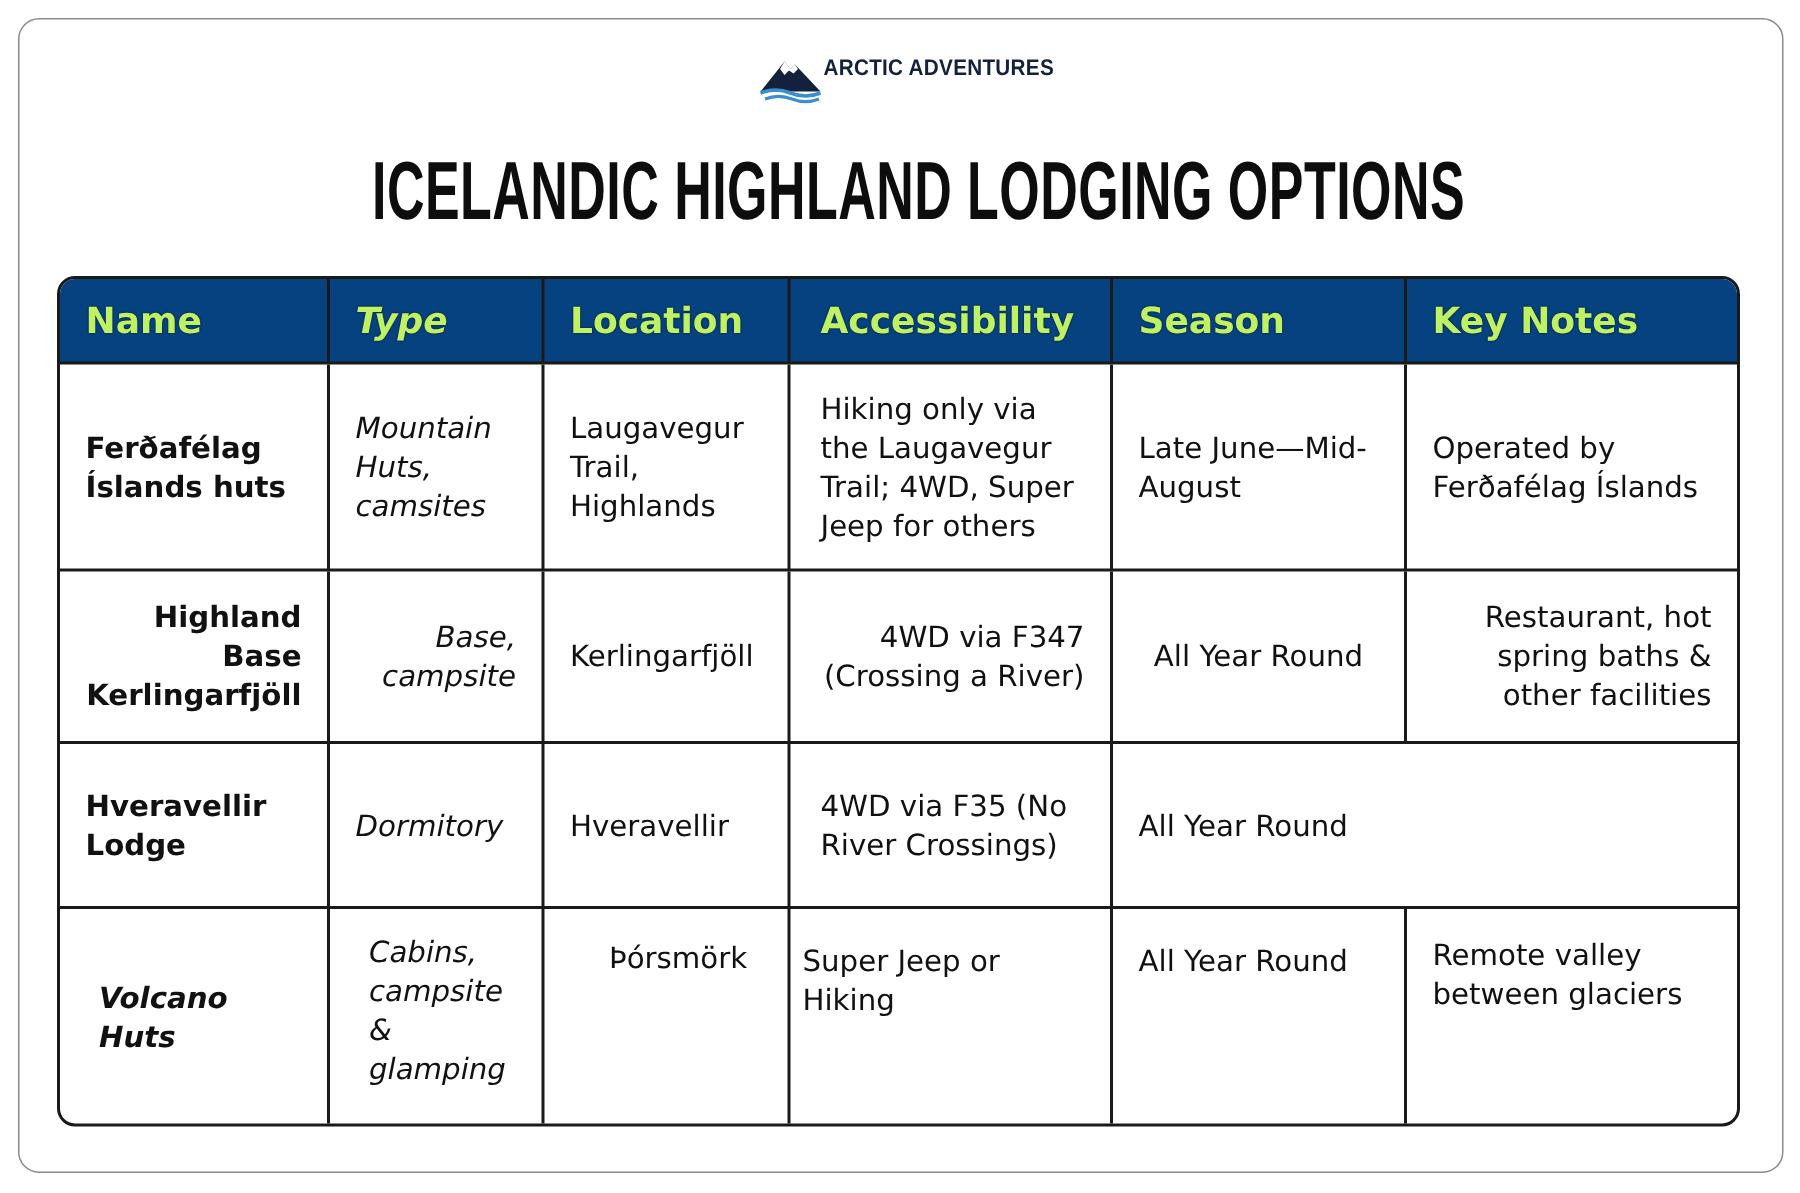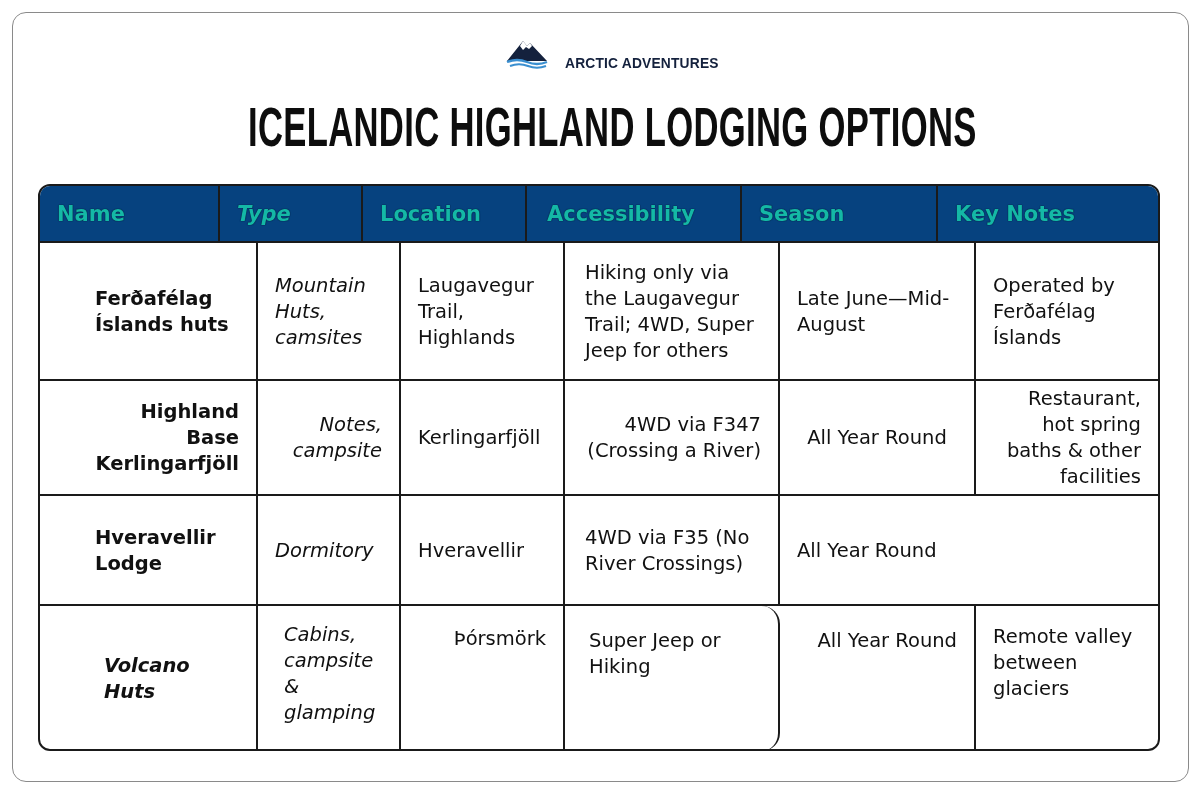--- a/index.html
+++ b/index.html
@@ -6,21 +6,21 @@
   html, body { width: 1200px; height: 795px; background: #ffffff; overflow: hidden; }
   body { position: relative; font-family: "DejaVu Sans", sans-serif; color: #111; }
 
   .frame {
     position: absolute; left: 12px; top: 12px; width: 1177px; height: 770px;
     border: 1.5px solid #8a8a8a; border-radius: 14px; background: #fff;
   }
 
   .brand {
     position: absolute; left: 505px; top: 37px; height: 34px;
-    display: flex; align-items: flex-end; gap: 16px;
+    display: flex; align-items: flex-start; gap: 0;
   }
   .brand svg { width: 44px; height: 34px; display: block; }
   .brand-name {
     font-family: "Liberation Sans", sans-serif; font-weight: 700;
     font-size: 15px; color: #14213d; letter-spacing: 0.2px;
     transform: scaleX(0.92); transform-origin: left center; white-space: nowrap;
   }
 
   .title-wrap {
     position: absolute; left: 0; top: 96px; width: 1200px; height: 62px;
@@ -40,27 +40,27 @@
   .row + .row { }
   .cell {
     height: 100%; border-right: 2px solid #1a1a1a;
     display: flex; align-items: center; padding: 0 17px;
     font-size: 19.5px; line-height: 26px; color: #111;
   }
   .cell:last-child { border-right: none; }
   .row.body { border-top: 2px solid #1a1a1a; }
   .header { top: 0; height: 56px; background: #06427f; }
   .header .cell {
-    color: #14b8a6; font-weight: 700; font-size: 21px;
+    color: #bef264; font-weight: 700; font-size: 24px;
     text-shadow: 0 0 1px #0b1a33, 0 0 1px #0b1a33;
   }
   .c1 { width: 180px; } .c2 { width: 143px; font-style: italic; } .c3 { width: 164px; }
   .c4 { width: 215px; padding-left: 20px; } .c5 { width: 196px; } .c6 { flex: 1; }
-  .name { font-weight: 700; font-size: 19.5px; margin-left: 38px; }
-  .top { align-items: flex-start; justify-content: flex-end; }
+  .name { font-weight: 700; font-size: 19.5px; }
+  .top { align-items: flex-start; }
   .cell span { display: block; }
 </style>
 </head>
 <body>
 
 <div class="frame"></div>
 
 <div class="brand">
   <svg viewBox="0 0 44 34">
     <path d="M2 24 L18 4 L22 9 L25 6 L42 24 Z" fill="#14213d"></path>
@@ -104,21 +104,21 @@
     <div class="cell c6">
         <span>Operated by Ferðafélag Íslands</span>
       </div>
   </div>
 
   <div class="row body" style="top:193px;height:116px;text-align:right;">
     <div class="cell c1 name">
         <span>Highland Base Kerlingarfjöll</span>
       </div>
     <div class="cell c2">
-        <span>Notes, campsite</span>
+        <span>Base, campsite</span>
       </div>
     <div class="cell c3">
         <span>Kerlingarfjöll</span>
       </div>
     <div class="cell c4">
         <span>4WD via F347 (Crossing a River)</span>
       </div>
     <div class="cell c5" style="justify-content:center;">
         <span>All Year Round</span>
       </div>
@@ -148,21 +148,21 @@
   <div class="row body" style="top:418px;height:147px;">
     <div class="cell c1 name" style="padding-left:26px;font-style:italic;">
         <span>Volcano Huts</span>
       </div>
     <div class="cell c2 top" style="padding-top:16px;padding-left:26px;">
         <span>Cabins, campsite &amp; glamping</span>
       </div>
     <div class="cell c3 top" style="padding-top:20px;padding-left:43px;">
         <span>Þórsmörk</span>
       </div>
-    <div class="cell c4 top" style="padding-top:22px;padding-left:24px;border-radius:18px;">
+    <div class="cell c4 top" style="padding-top:22px;padding-left:8px;">
         <span>Super Jeep or Hiking</span>
       </div>
     <div class="cell c5 top" style="padding-top:22px;">
         <span>All Year Round</span>
       </div>
     <div class="cell c6 top" style="padding-top:18px;">
         <span>Remote valley between glaciers</span>
       </div>
   </div>
 </div>

